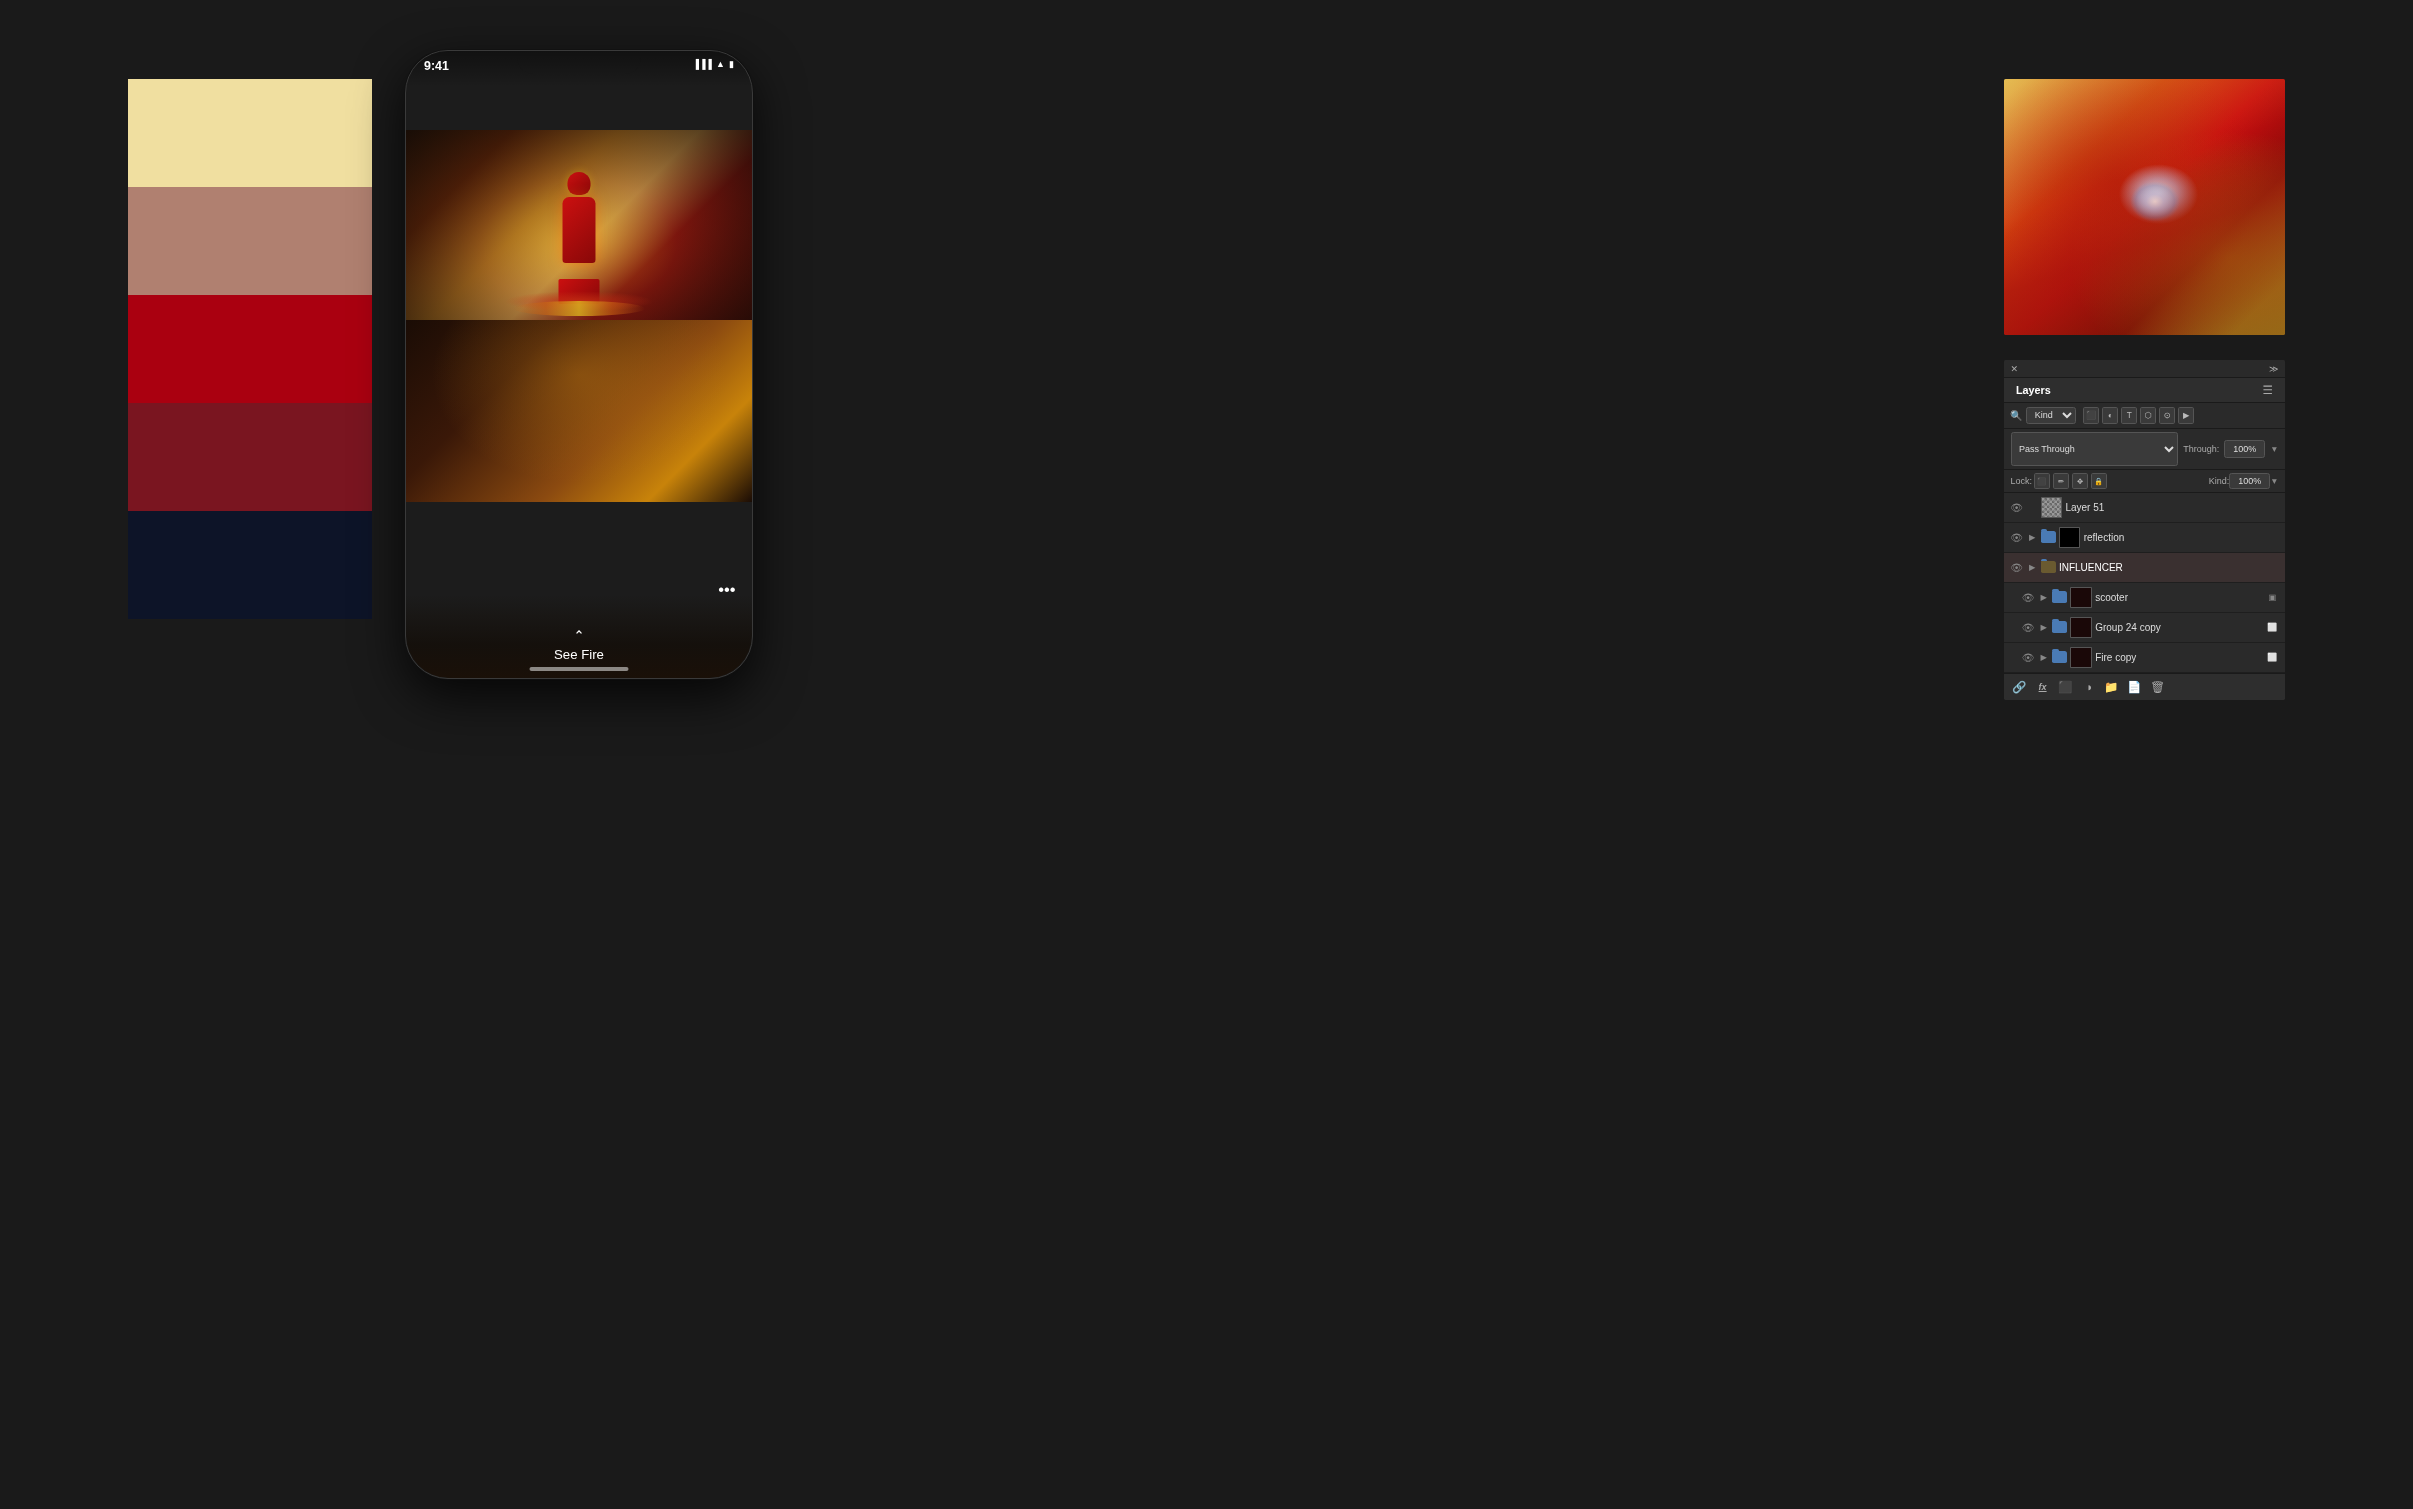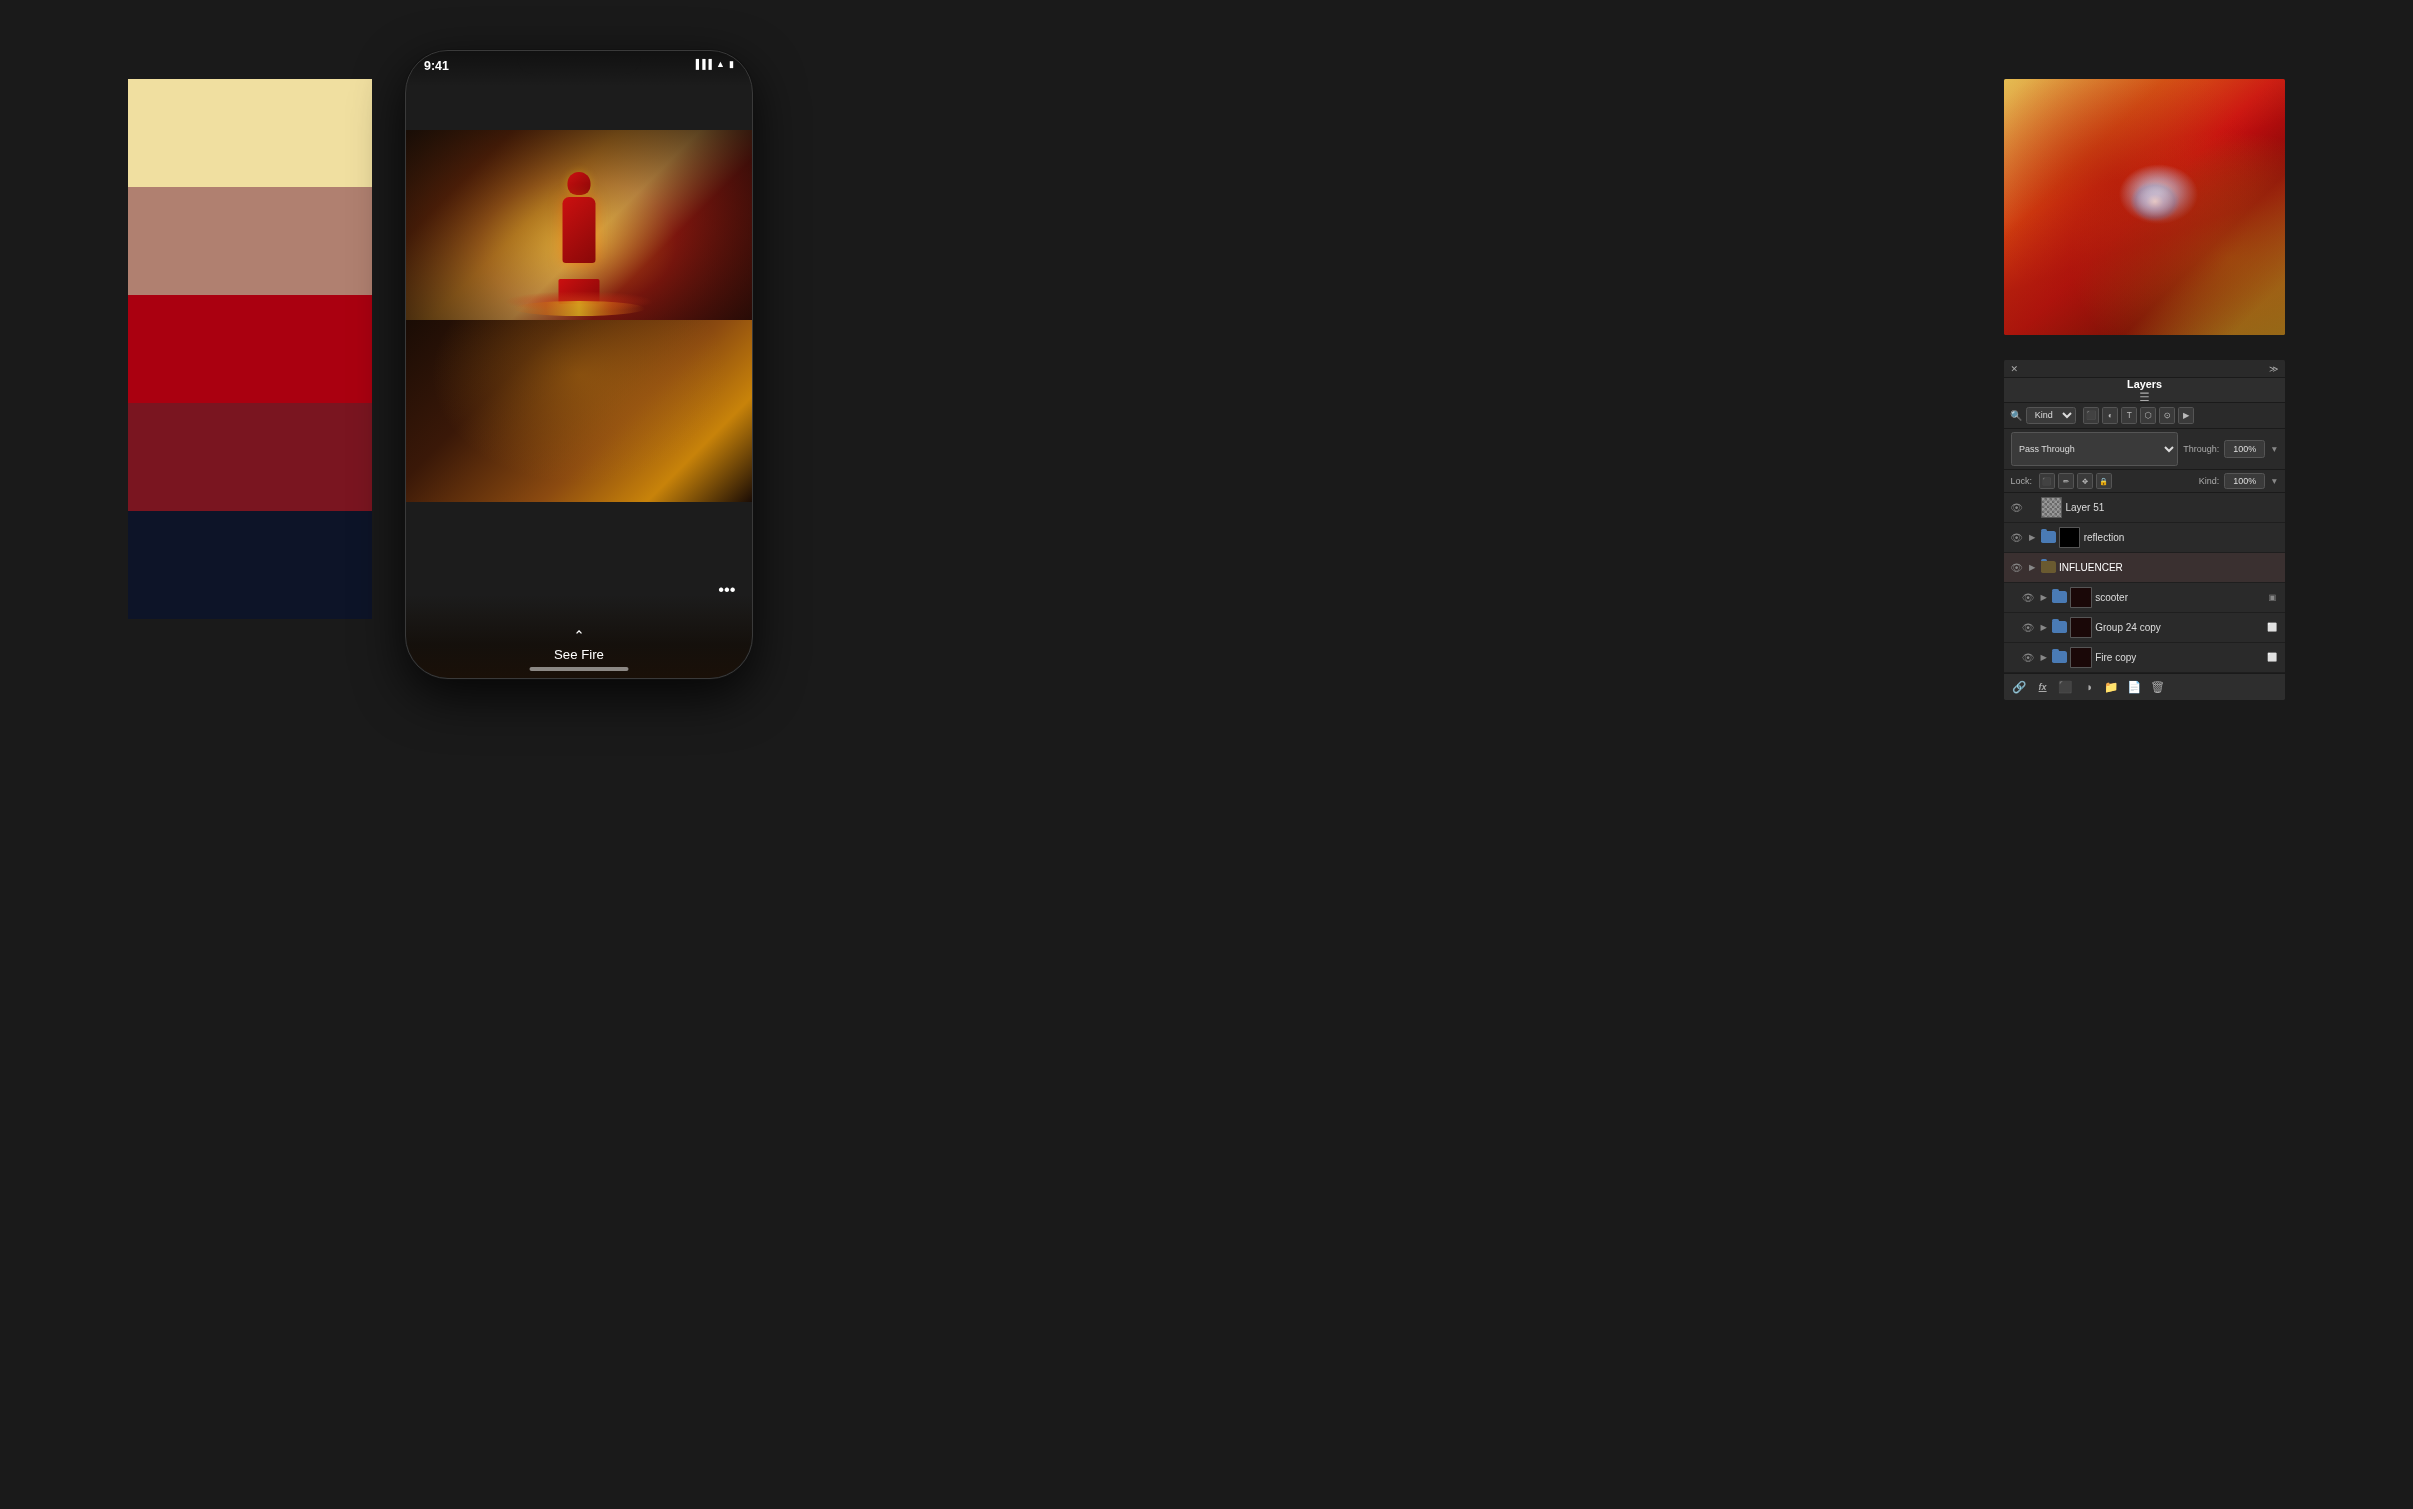--- a/index.html
+++ b/index.html
@@ -280,25 +280,24 @@
       top: 360px;
       width: 281px;
       background: #252525;
       border-radius: 1.7px;
       overflow: hidden;
     }
     .layers-header {
       display: flex;
       align-items: center;
       justify-content: space-between;
-      padding: 0 26px;
+      padding: 0 12px;
       height: 25px;
       background: #2e2e2e;
       border-bottom: 0.8px solid #1a1a1a;
-      flex-direction: column;
     }
     .layers-title {
       color: #fff;
       font-size: 10.8px;
       font-weight: 600;
     }
     .layers-menu-icon {
       color: #aaa;
       font-size: 11.6px;
     }
@@ -372,21 +371,20 @@
       font-size: 9px;
       padding: 0.8px 1.7px;
       height: 18px;
       width: 41px;
       text-align: center;
     }
     .layers-lock-row {
       display: flex;
       align-items: center;
       padding: 2.5px 6.6px;
-      gap: 5px;
       background: #2a2a2a;
       border-bottom: 0.8px solid #1a1a1a;
     }
     .lock-label {
       color: #aaa;
       font-size: 9px;
       margin-right: 1.7px;
     }
     .lock-icons {
       display: flex;

